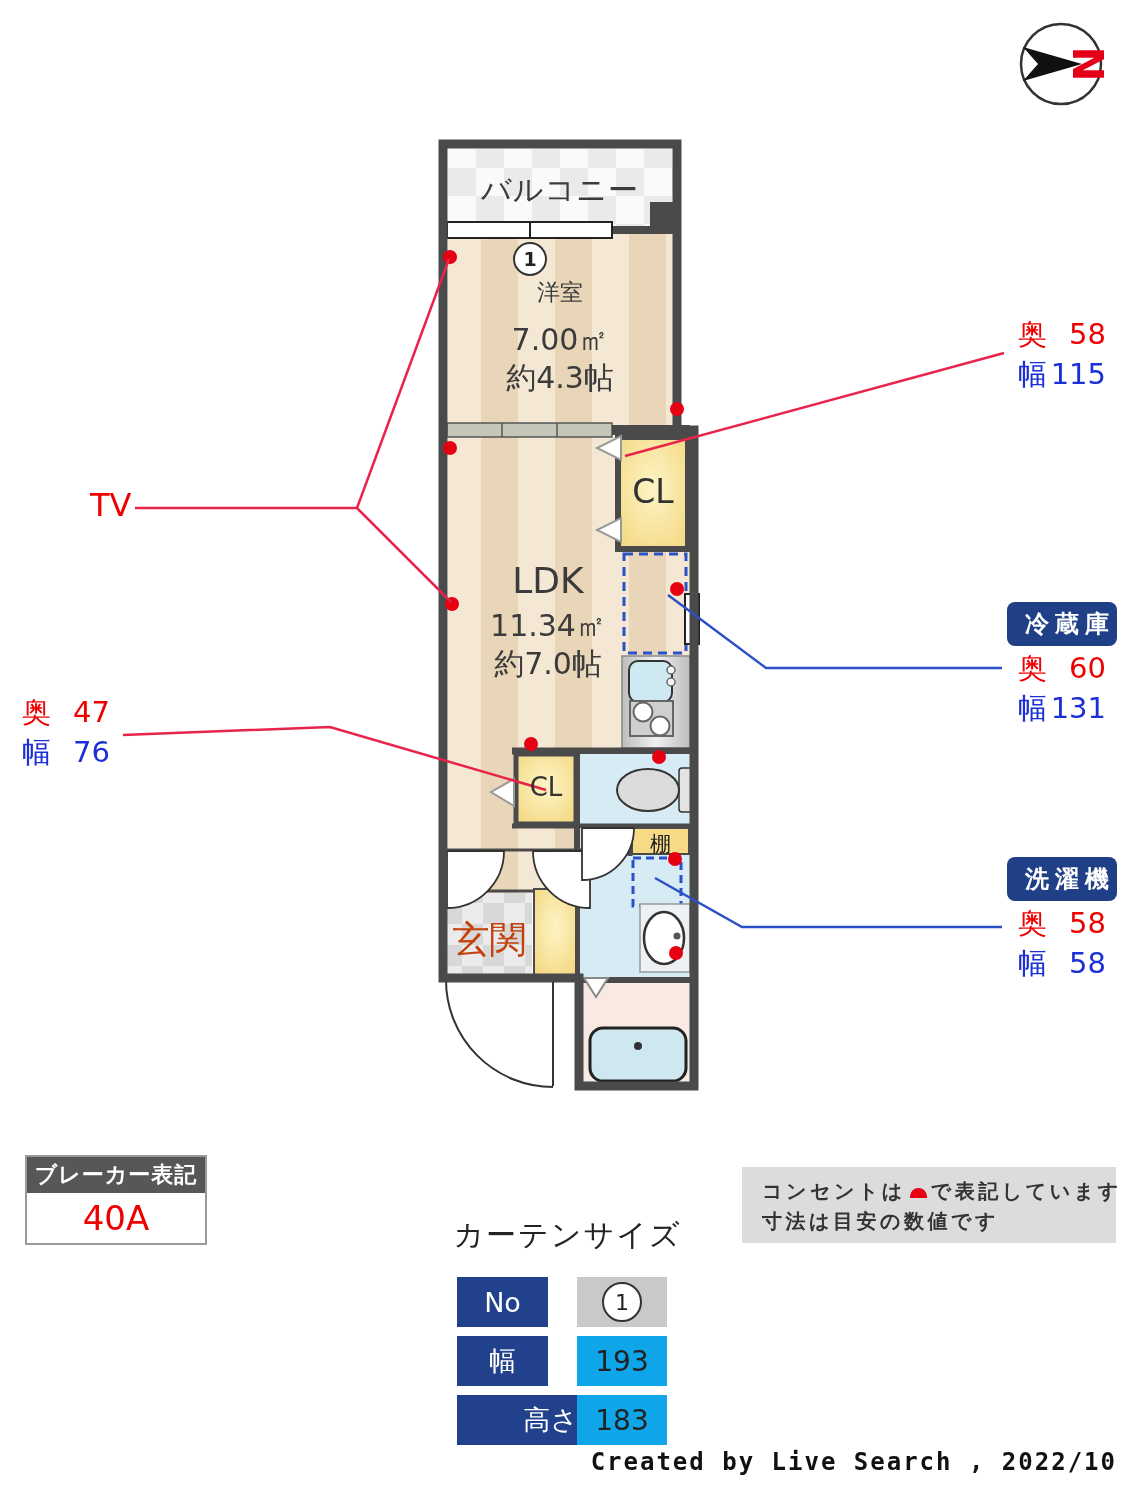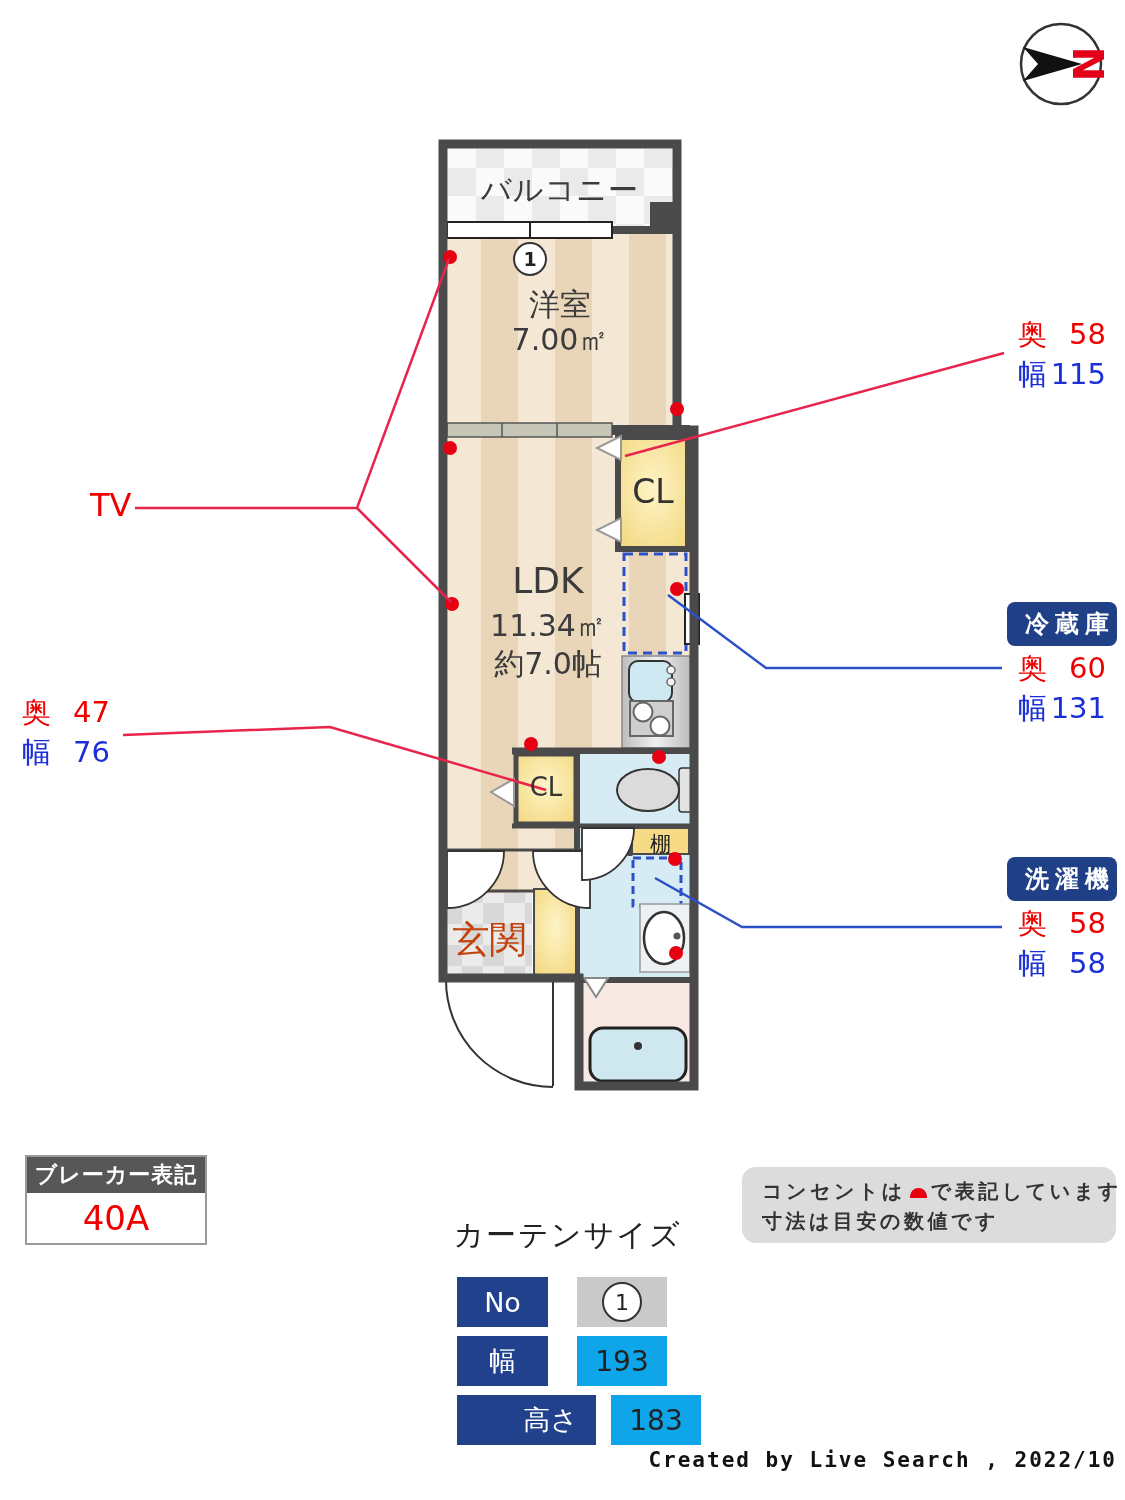--- a/index.html
+++ b/index.html
@@ -178,22 +178,23 @@
       <circle cx="1061" cy="64" r="40" fill="#fff" stroke="#333" stroke-width="2.5"></circle>
       <polygon points="1023,47 1082,64 1023,81 1038,64" fill="#111"></polygon>
       <text x="1087" y="64" transform="rotate(90 1087 64)" text-anchor="middle" dominant-baseline="central" font-size="42" font-weight="bold" fill="#e50019">N</text>
     </g>
   </svg>
 
   <div class="room-label" style="left:443px;top:170px;width:234px;font-size:30px;letter-spacing:1px;">バルコニー</div>
 
   <div class="circle-num abs" style="left:513px;top:242px;width:30px;height:30px;font-size:19px;font-weight:bold;">1</div>
 
-  <div class="room-label" style="left:443px;top:277px;width:234px;font-size:31px;margin-top:7px;">洋室</div>
+  <div class="room-label" style="left:443px;top:277px;width:234px;font-size:23px;">洋室</div>
   <div class="room-label" style="left:443px;top:320px;width:234px;font-size:30px;">7.00㎡</div>
+  <div class="room-label" style="left:443px;top:358px;width:234px;font-size:30px;">約4.3帖</div>
 
   <div class="room-label" style="left:618px;top:472px;width:70px;font-size:33px;color:#333;">CL</div>
 
   <div class="room-label" style="left:448px;top:560px;width:200px;font-size:36px;text-align:center;">LDK</div>
   <div class="room-label" style="left:448px;top:606px;width:200px;font-size:30px;">11.34㎡</div>
   <div class="room-label" style="left:448px;top:644px;width:200px;font-size:30px;">約7.0帖</div>
 
   <div class="room-label" style="left:516px;top:772px;width:60px;font-size:26px;color:#333;">CL</div>
 
   <div class="room-label" style="left:632px;top:830px;width:57px;font-size:21px;color:#222;">棚</div>
@@ -258,26 +259,26 @@
 
   <div class="curtain-label" style="left:457px;top:1277px;">No</div>
   <div class="curtain-value" style="left:577px;top:1277px;background:#c9c9c9;">
     <span class="circle-num" style="width:36px;height:36px;font-size:22px;">1</span>
   </div>
 
   <div class="curtain-label" style="left:457px;top:1336px;">幅</div>
   <div class="curtain-value" style="left:577px;top:1336px;">193</div>
 
   <div class="curtain-label" style="left:457px;top:1395px;padding-left:48px;">高さ</div>
-  <div class="curtain-value" style="left:611px;top:1395px;">183</div>
-
-  <div class="abs" style="left:742px;top:1167px;width:374px;height:76px;background:#dcdcdc;border-radius:14px;
+  <div class="curtain-value" style="left:577px;top:1395px;">183</div>
+
+  <div class="abs" style="left:742px;top:1167px;width:374px;height:76px;background:#dcdcdc;border-radius:0;
               box-sizing:border-box;padding:9px 20px;">
     <div class="note-line">
       <span>コンセントは</span><span class="dome-icon"></span><span>で表記しています</span>
     </div>
     <div class="note-line">寸法は目安の数値です</div>
   </div>
 
   <div class="abs" style="right:8px;top:1448px;font-family:'DejaVu Sans Mono','Liberation Mono',monospace;
-              font-size:21px;font-weight:bold;letter-spacing:2px;color:#111;text-align:right;">Created by Live Search , 2022/10</div>
+              font-size:24px;font-weight:bold;letter-spacing:2px;color:#111;text-align:right;">Created by Live Search , 2022/10</div>
 
 </div>
 
 </body></html>

